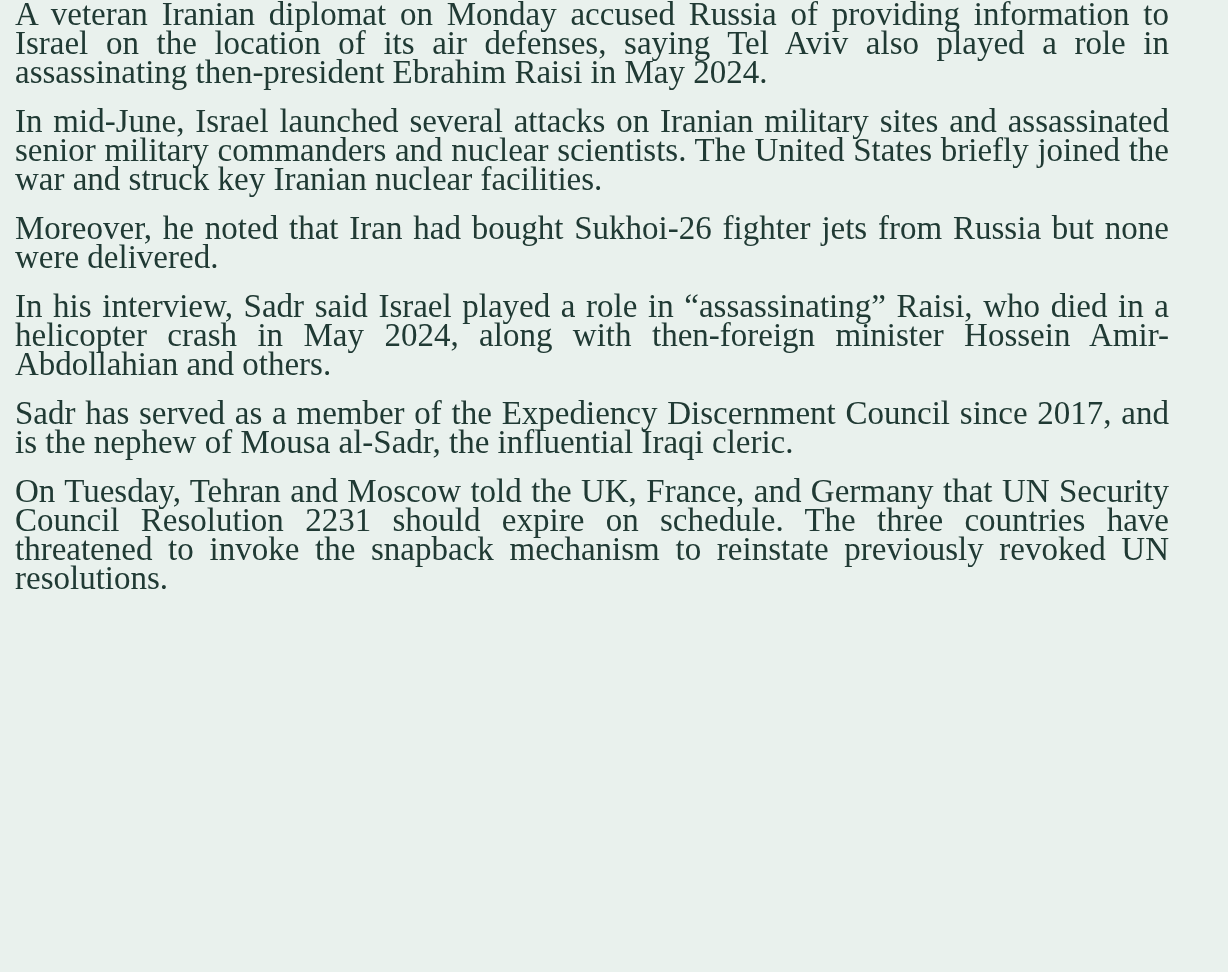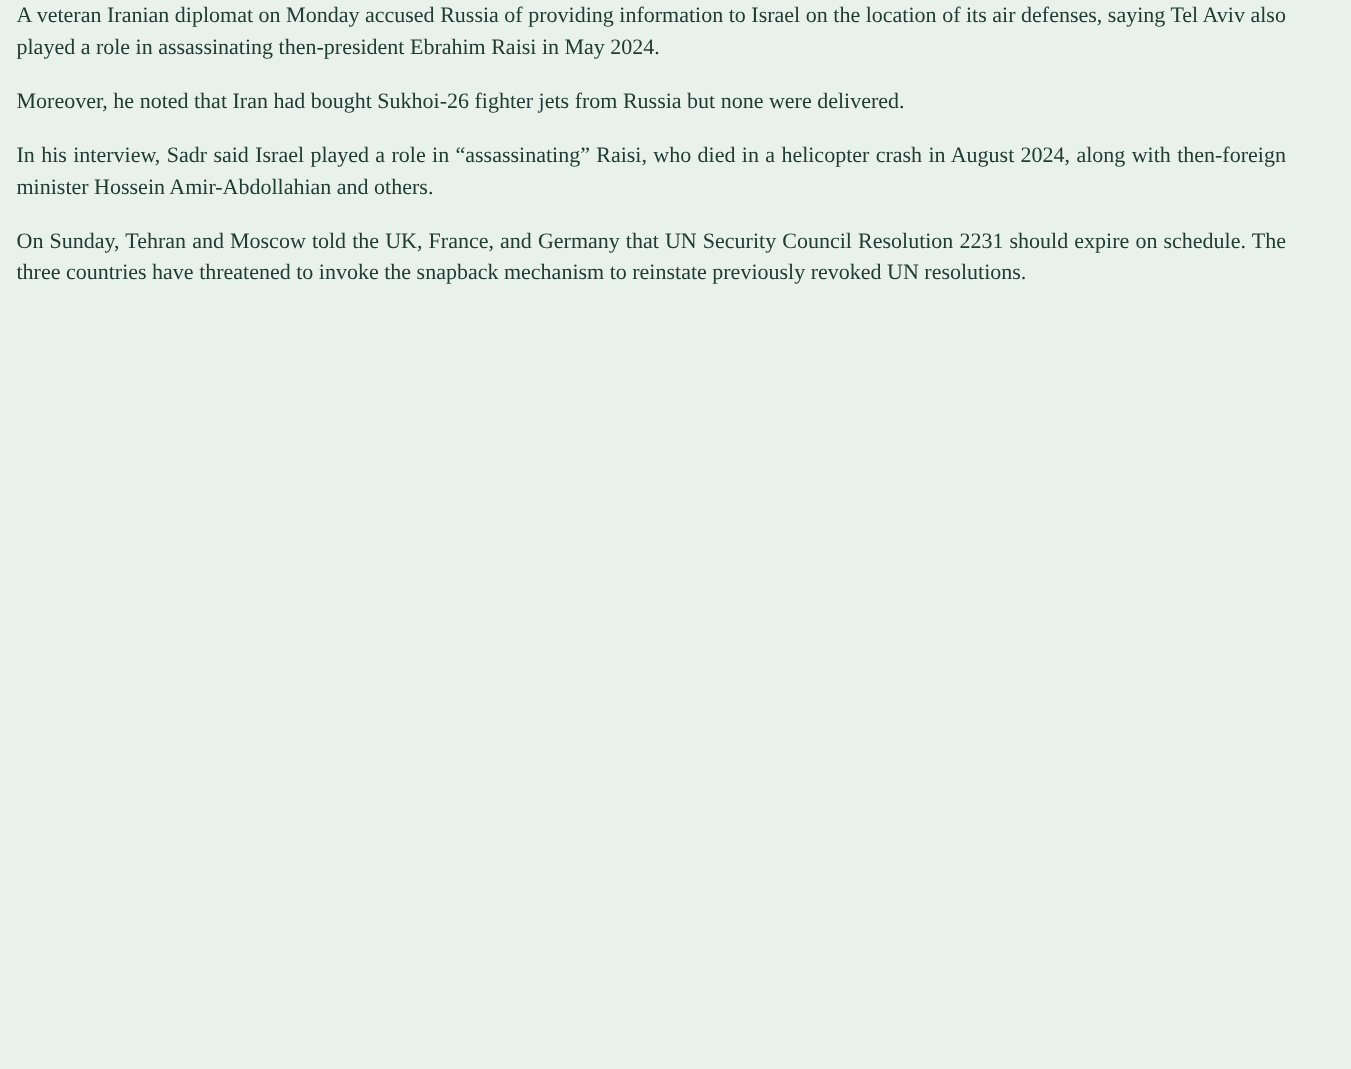--- a/index.html
+++ b/index.html
@@ -12,26 +12,28 @@
     background: #e9f1ed;
     color: #203a34;
     font-family: "Liberation Serif", "DejaVu Serif", serif;
     overflow: hidden;
   }
   .article {
     padding: 0 59px 0 15px;
   }
   .article p {
     margin: 0 0 20px 0;
-    font-size: 20px;
+    font-size: 33px;
     line-height: 29px;
     text-align: justify;
   }
 </style>
 </head>
 <body>
 
 <main class="article">
   <p>A veteran Iranian diplomat on Monday accused Russia of providing information to Israel on the location of its air defenses, saying Tel Aviv also played a role in assassinating then-president Ebrahim Raisi in May 2024.</p>
+  <p>In mid-June, Israel launched several attacks on Iranian military sites and assassinated senior military commanders and nuclear scientists. The United States briefly joined the war and struck key Iranian nuclear facilities.</p>
   <p>Moreover, he noted that Iran had bought Sukhoi-26 fighter jets from Russia but none were delivered.</p>
-  <p>In his interview, Sadr said Israel played a role in “assassinating” Raisi, who died in a helicopter crash in August 2024, along with then-foreign minister Hossein Amir-Abdollahian and others.</p>
-  <p>On Sunday, Tehran and Moscow told the UK, France, and Germany that UN Security Council Resolution 2231 should expire on schedule. The three countries have threatened to invoke the snapback mechanism to reinstate previously revoked UN resolutions.</p>
+  <p>In his interview, Sadr said Israel played a role in “assassinating” Raisi, who died in a helicopter crash in May 2024, along with then-foreign minister Hossein Amir-Abdollahian and others.</p>
+  <p>Sadr has served as a member of the Expediency Discernment Council since 2017, and is the nephew of Mousa al-Sadr, the influential Iraqi cleric.</p>
+  <p>On Tuesday, Tehran and Moscow told the UK, France, and Germany that UN Security Council Resolution 2231 should expire on schedule. The three countries have threatened to invoke the snapback mechanism to reinstate previously revoked UN resolutions.</p>
 </main>
 
 </body></html>

